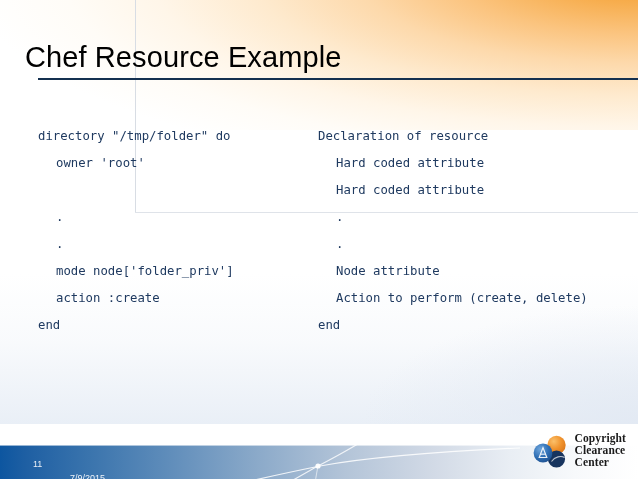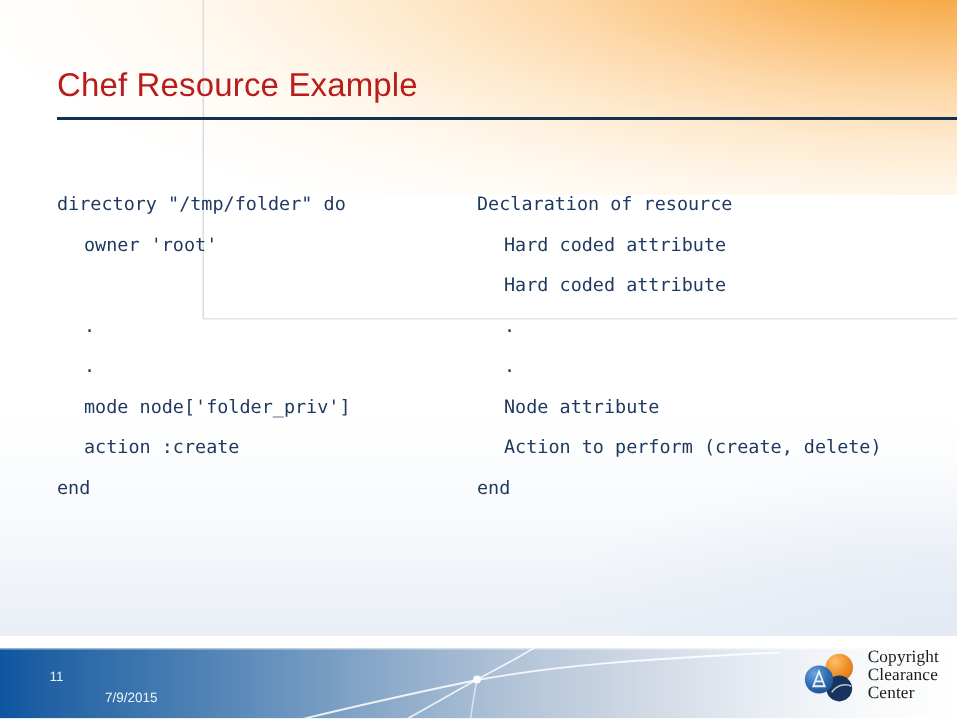--- a/index.html
+++ b/index.html
@@ -69,24 +69,24 @@
   .wm-hline {
     position: absolute;
     left: 135px; top: 212px;
     width: 503px; height: 1px;
     background: #dfe3e9;
   }
 
   
   .title {
     position: absolute;
-    left: 38px; top: 43px;
-    font-size: 22px;
+    left: 25px; top: 43px;
+    font-size: 29px;
     line-height: 28px;
-    color: #b91c1c;
+    color: #000000;
     letter-spacing: 0.1px;
     white-space: nowrap;
   }
   .title-rule {
     position: absolute;
     left: 38px; top: 78px;
     width: 600px; height: 2px;
     background: #14304f;
   }
 
@@ -111,21 +111,21 @@
   }
   .code-left  { left: 38px; }
   .code-right { left: 318px; }
   .ind-0 { padding-left: 0; }
   .ind-1 { padding-left: 18px; }
 
   
   .footer {
     position: absolute;
     left: 0; bottom: 0;
-    width: 638px; height: 47px;
+    width: 638px; height: 34px;
     overflow: hidden;
     background: linear-gradient(to right,
         #0d56a0 0%,
         #1e5fa3 4%,
         #3a74ad 14%,
         #5e8cba 26%,
         #8aa9c9 40%,
         #b3c4d8 54%,
         #d2dae6 68%,
         #e9eef4 80%,
@@ -168,21 +168,21 @@
     width: 38px; height: 34px;
     margin-right: 5px;
   }
   .logo-text {
     font-family: "Liberation Serif", serif;
     font-size: 11.5px;
     line-height: 11.8px;
     color: #1a1a1a;
     letter-spacing: 0.1px;
   }
-  .logo-text div { white-space: nowrap; }
+  .logo-text div { white-space: nowrap; font-weight: bold; }
 </style>
 </head>
 <body>
 
 <div id="slide">
 
   <div class="bg-base"></div>
   <div class="bg-orange"></div>
   <div class="bg-blue-wash"></div>
   <div class="bg-corner-fade"></div>

